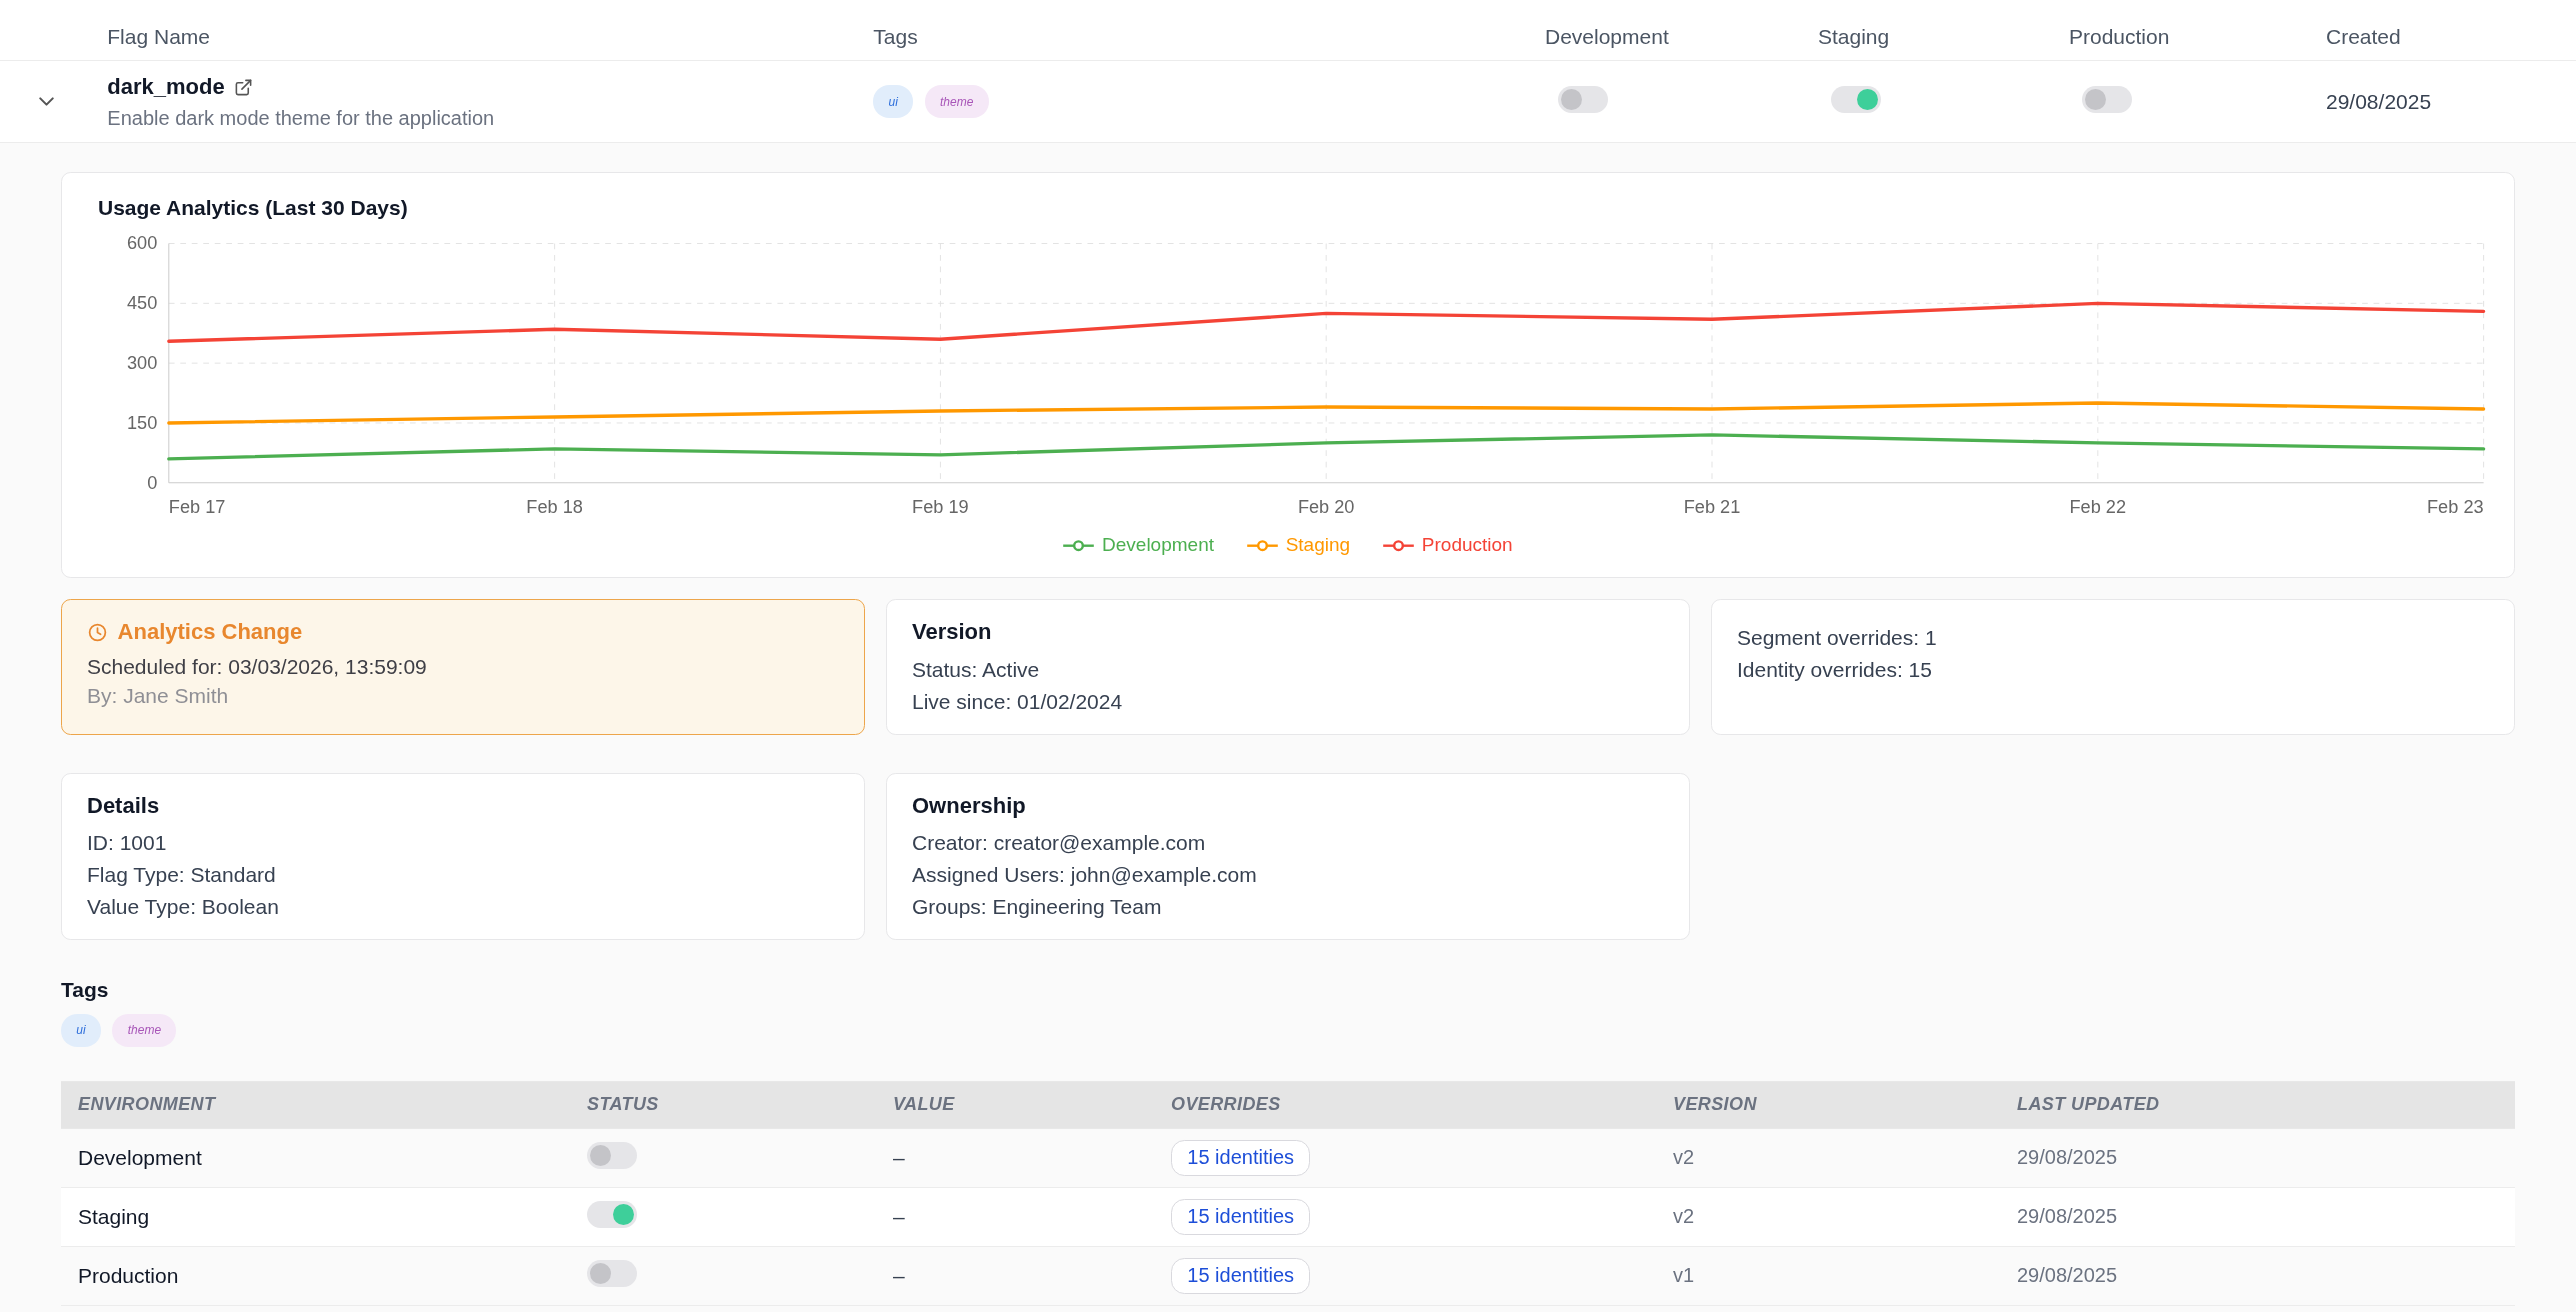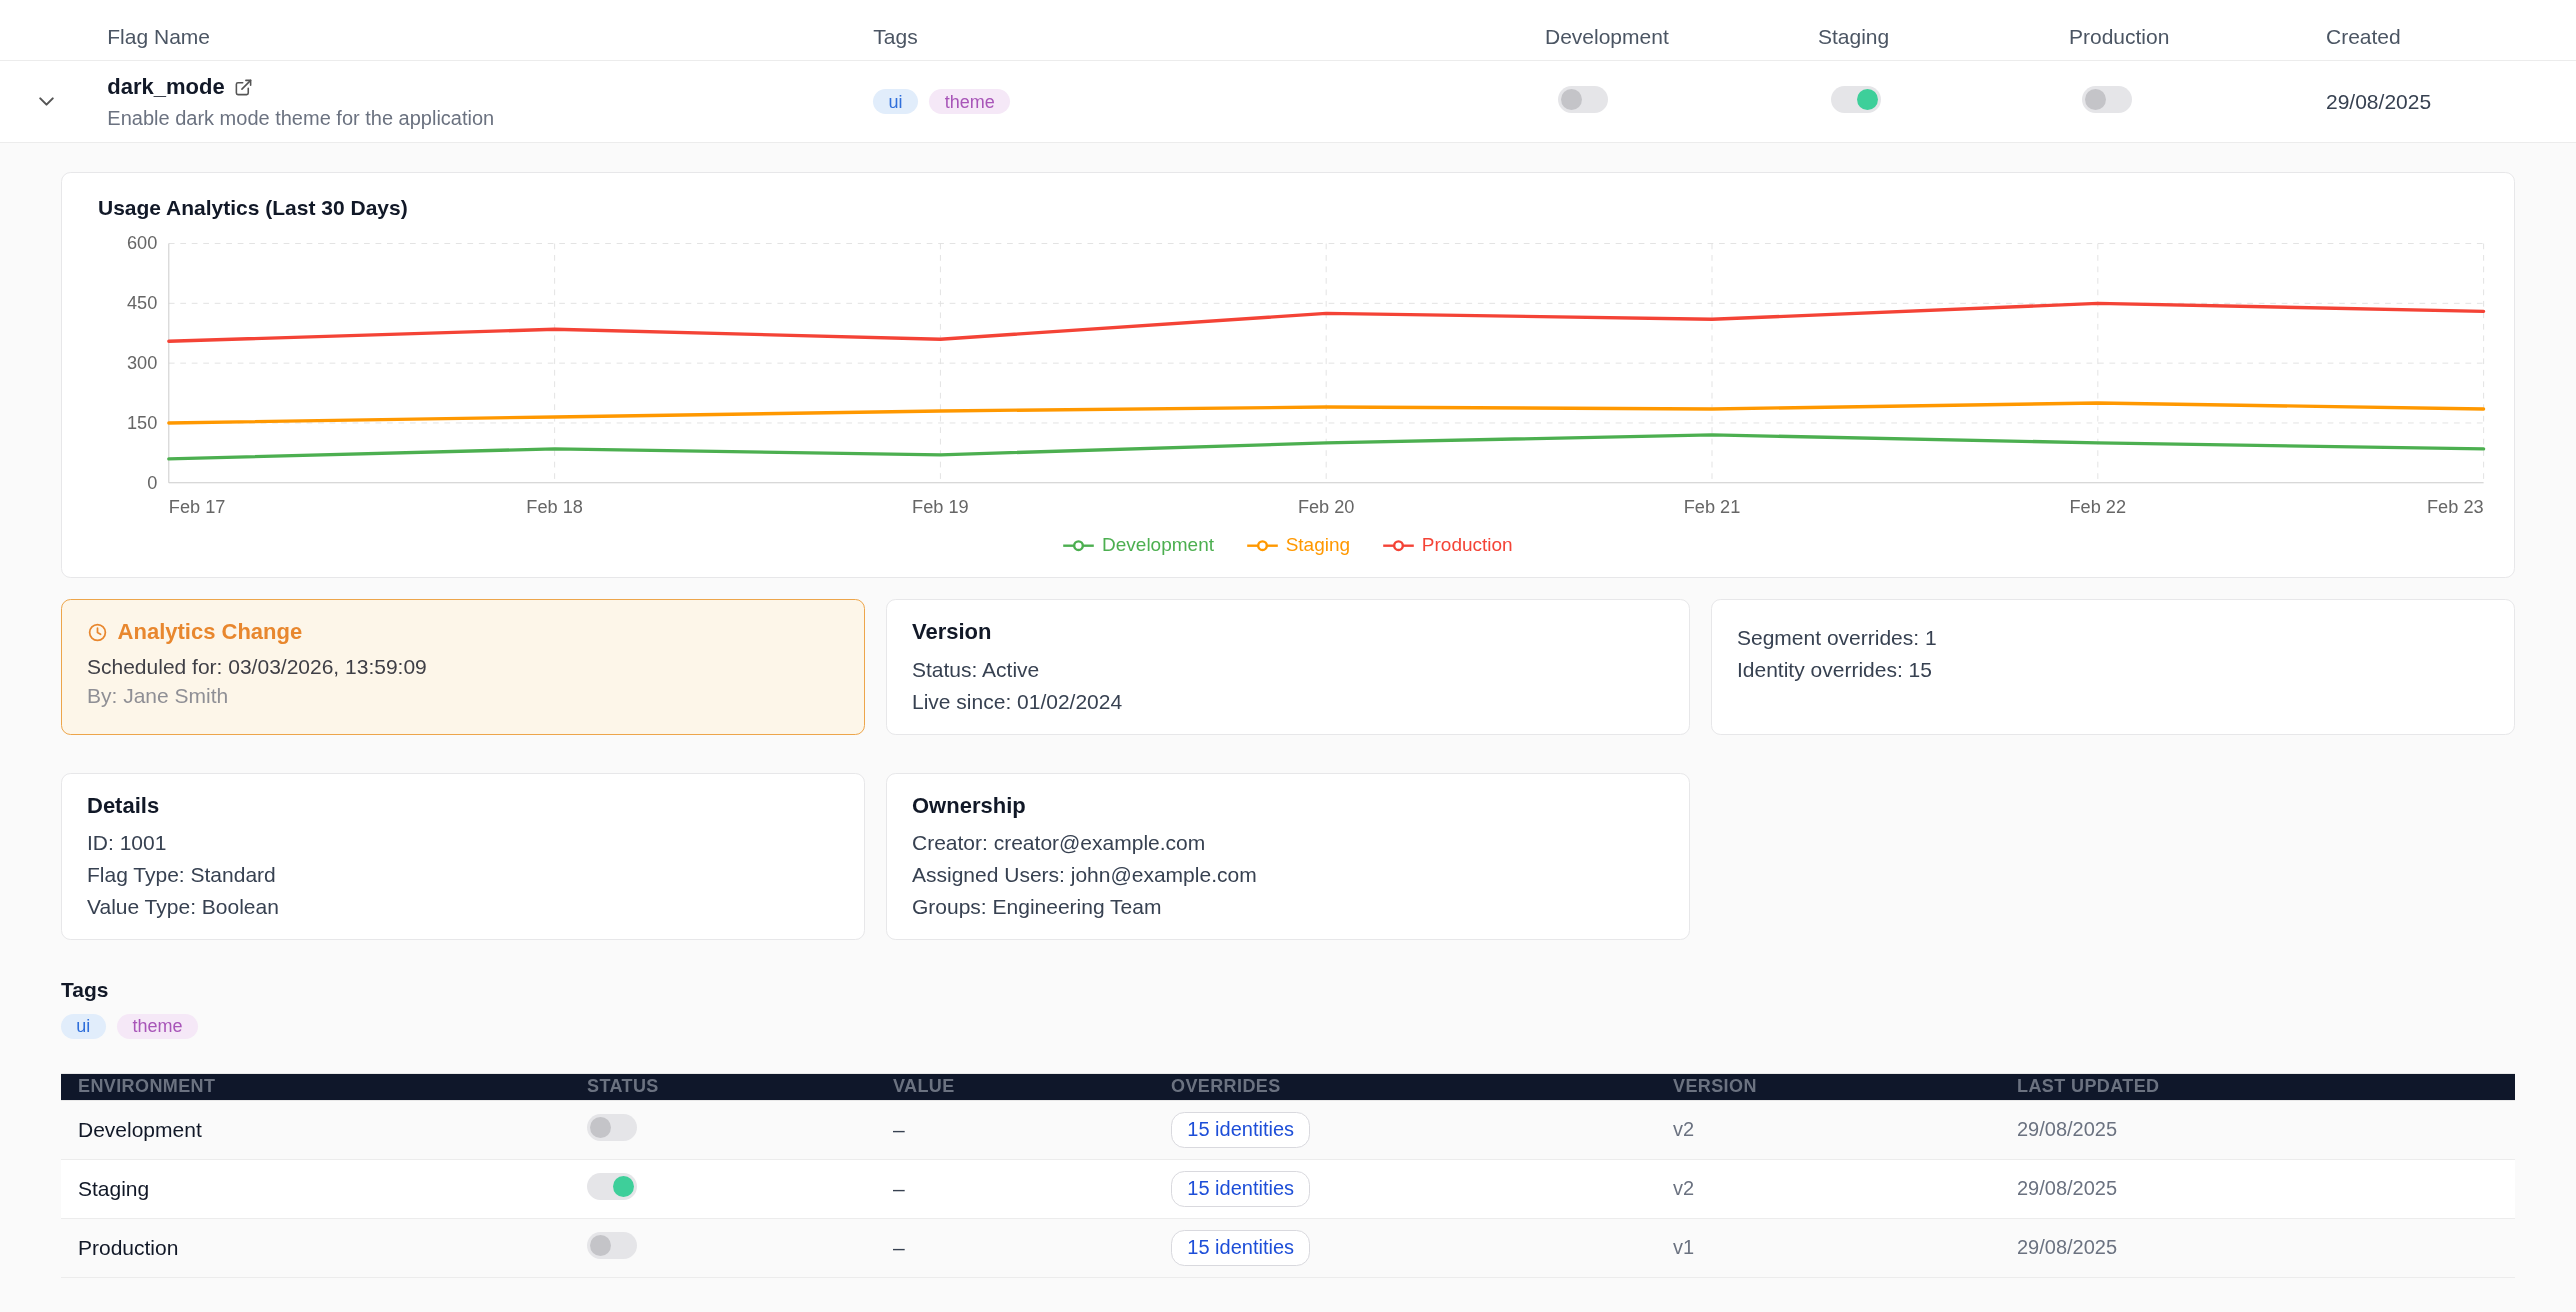--- a/index.html
+++ b/index.html
@@ -19,21 +19,21 @@
   .ft-row { min-height: 82px; border-bottom: 1px solid #ececec; background: #fff; }
   .chev-cell { display: flex; justify-content: center; align-items: center; }
   .flag-name-line { display: flex; align-items: center; gap: 9.6px; padding-left: 15.3px; }
   .flag-name { font-size: 22px; font-weight: 700; color: #111827; cursor: pointer; }
   .flag-desc { padding-left: 15.3px; margin-top: 6.7px; font-size: 20px; color: #6b7280; }
   .row-tags { padding-left: 15.3px; display: flex; gap: 11.5px; }
   .env-cell { padding-left: 40px; }
   .created-cell { padding-left: 42px; font-size: 21px; color: #374151; }
 
   
-  .chip { display: inline-flex; align-items: center; height: 25px; padding: 0 15.3px; border-radius: 16.3px; font-size: 18px; line-height: 1; }
+  .chip { display: inline-flex; align-items: center; height: 33px; padding: 0 15.3px; border-radius: 16.3px; font-size: 12px; line-height: 1; font-style: italic; }
   .chip-blue { background: #e1edfb; color: #2f6fdb; }
   .chip-purple { background: #f5e8f7; color: #a855b8; }
 
   
   .toggle { display: inline-block; width: 50px; height: 27px; border-radius: 13.4px; background: #e5e5e8; position: relative; cursor: pointer; flex: none; }
   .toggle .knob { position: absolute; top: 2.9px; left: 2.9px; width: 21px; height: 21px; border-radius: 50%; background: #c4c4c8; }
   .toggle.on .knob { left: auto; right: 2.9px; background: #3ecf9a; }
 
   
   .detail-panel { padding: 29px 61px 0 61px; background: #fafafa; }
@@ -55,21 +55,21 @@
   .scheduled-line { font-size: 21px; color: #3f3f46; margin-top: 5.7px; }
   .scheduled-by { font-size: 21px; color: #8f8f95; margin-top: 5.7px; }
 
   .tags-section { margin-top: 38px; }
   .tags-title { font-size: 21px; font-weight: 600; color: #111827; }
   .tags-chips { display: flex; gap: 11.5px; margin-top: 11.5px; }
 
   
   .env-table { margin-top: 34px; background: #fff; }
   .et-grid { display: grid; grid-template-columns: 526px 306px 278px 502px 344px 1fr; align-items: center; }
-  .et-header { height: 28px; background: #0f172a; border-top: 1px solid #e8e8e8; border-bottom: 1px solid #e8e8e8; }
+  .et-header { height: 48px; background: #e5e5e5; border-top: 1px solid #e8e8e8; border-bottom: 1px solid #e8e8e8; font-style: italic; }
   .et-header .hcell { font-size: 18px; font-weight: 600; color: #6b7280; letter-spacing: 0.4px; }
   .et-row { height: 59px; border-bottom: 1px solid #ececec; }
   .et-row:nth-child(even) { background: #fafafa; }
   .et-cell-first { padding-left: 17px; }
   .env-name { font-size: 21px; color: #111827; }
   .value-dash { font-size: 21px; color: #374151; }
   .pill { display: inline-block; background: #fff; border: 1px solid #d9d9de; border-radius: 13.4px; padding: 5.7px 15.3px; font-size: 20px; color: #1d4ed8; cursor: pointer; }
   .muted { font-size: 20px; color: #6b7280; }
 
   .table-footer { padding: 25px 17px 29px 17px; background: #fafafa; }

